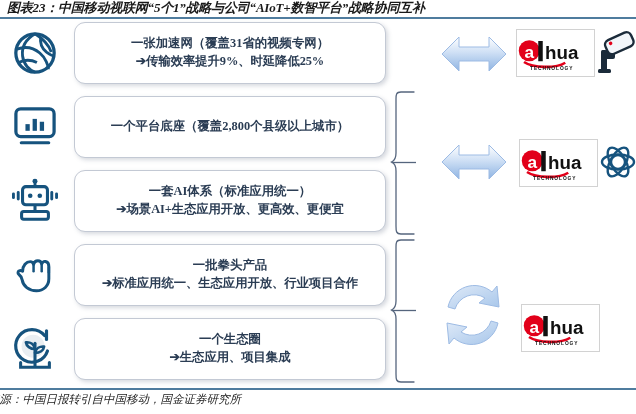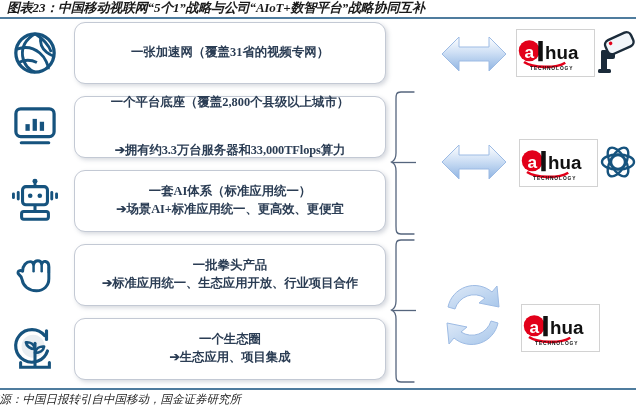--- a/index.html
+++ b/index.html
@@ -172,30 +172,30 @@
           <line x1="24" y1="18" x2="24" y2="41" stroke="#16537e" stroke-width="3.2" stroke-linecap="round"></line>
           <path d="M24 24 C19 24 15 21 14.5 17 C19 16.5 23 19 24 24 Z" fill="none" stroke="#16537e" stroke-width="2.8" stroke-linejoin="round"></path>
           <path d="M24 28 C29 28 33 25.5 33.5 21.5 C29 21 25 23.5 24 28 Z" fill="none" stroke="#16537e" stroke-width="2.8" stroke-linejoin="round"></path>
           <path d="M9 38 L9 43 L39 43 L39 38" fill="none" stroke="#16537e" stroke-width="3.2" stroke-linecap="round"></path>
         </svg>
       </div>
     </div>
 
     <div class="box" style="top:2px;height:62px;">
       <div class="l1">一张加速网（覆盖31省的视频专网）</div>
+      <div class="l2">➔传输效率提升9%、时延降低25%</div>
     </div>
 
     <div class="box" style="top:76px;height:62px;gap:30px;">
       <div class="l1">一个平台底座（覆盖2,800个县级以上城市）</div>
-      <div class="l2">➔拥有约3.3万台服务器和33,000TFlops算力</div>
     </div>
 
     <div class="box" style="top:150px;height:62px;">
       <div class="l1">一套AI体系（标准应用统一）</div>
-      <div class="l2">➔场景AI+标准应用统一、更高效、更便宜</div>
+      <div class="l2">➔场景AI+生态应用开放、更高效、更便宜</div>
     </div>
 
     <div class="box" style="top:224px;height:62px;">
       <div class="l1">一批拳头产品</div>
       <div class="l2">➔标准应用统一、生态应用开放、行业项目合作</div>
     </div>
 
     <div class="box" style="top:298px;height:62px;">
       <div class="l1">一个生态圈</div>
       <div class="l2">➔生态应用、项目集成</div>

